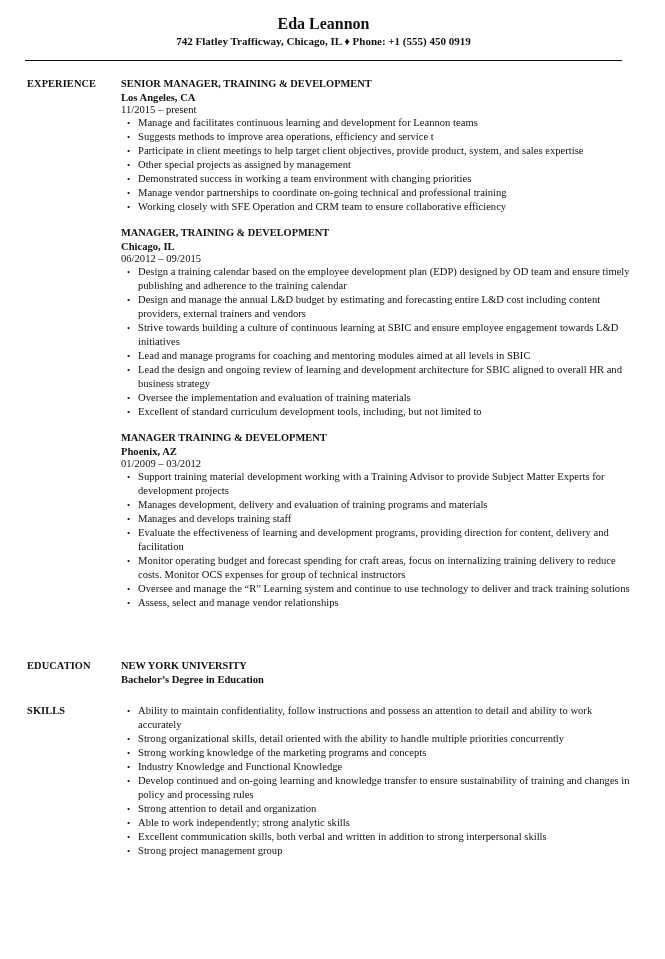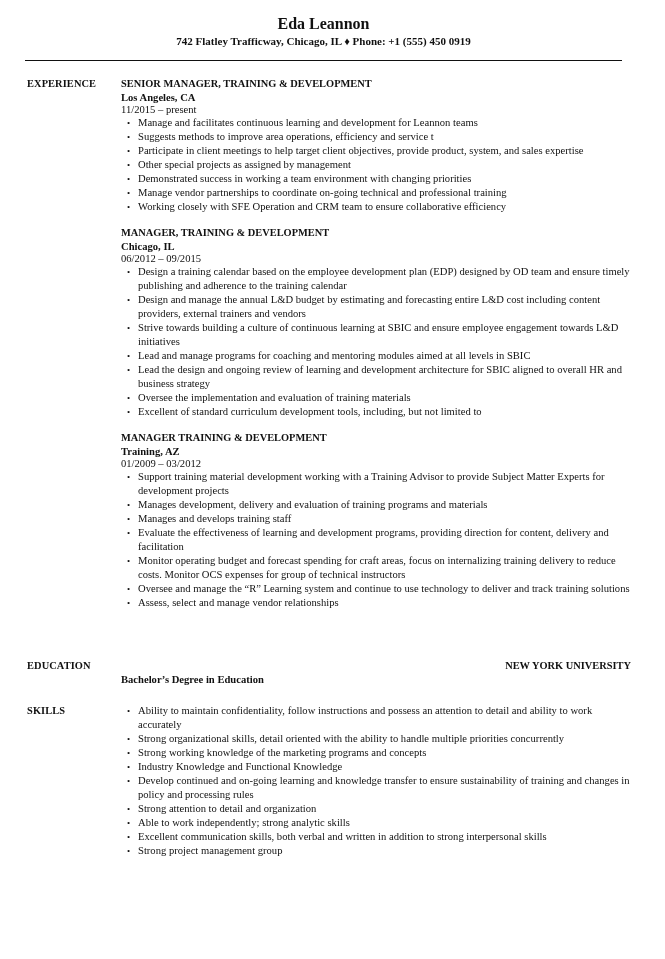--- a/index.html
+++ b/index.html
@@ -23,21 +23,21 @@
   .job-title { font-weight: bold; font-size: 10.4px; line-height: 14px; }
   .job-loc { font-weight: bold; font-size: 10.6px; line-height: 13px; }
   .job-dates { font-size: 10.6px; line-height: 12px; }
   ul { margin: 0; padding: 0; list-style: none; }
   li {
     position: relative; padding-left: 17px; font-size: 10.6px; line-height: 14px;
   }
   li::before {
     content: "\2022"; position: absolute; left: 6px; top: 0; font-size: 9px;
   }
-  .edu-school { font-weight: bold; font-size: 10.4px; line-height: 14px; text-align: right; }
+  .edu-school { font-weight: bold; font-size: 10.4px; line-height: 14px; }
   .edu-degree { font-weight: bold; font-size: 10.6px; line-height: 14px; }
 </style>
 </head>
 <body>
 
 <div class="header">
   <div class="name">Eda Leannon</div>
   <div class="contact">742 Flatley Trafficway, Chicago, IL ♦ Phone: +1 (555) 450 0919</div>
 </div>
 <div class="rule"></div>
@@ -71,21 +71,21 @@
         <li>Strive towards building a culture of continuous learning at SBIC and ensure employee engagement towards L&amp;D initiatives</li>
         <li>Lead and manage programs for coaching and mentoring modules aimed at all levels in SBIC</li>
         <li>Lead the design and ongoing review of learning and development architecture for SBIC aligned to overall HR and business strategy</li>
         <li>Oversee the implementation and evaluation of training materials</li>
         <li>Excellent of standard curriculum development tools, including, but not limited to</li>
       </ul>
     </div>
 
     <div class="job">
       <div class="job-title">MANAGER TRAINING &amp; DEVELOPMENT</div>
-      <div class="job-loc">Training, AZ</div>
+      <div class="job-loc">Phoenix, AZ</div>
       <div class="job-dates">01/2009 – 03/2012</div>
       <ul>
         <li>Support training material development working with a Training Advisor to provide Subject Matter Experts for development projects</li>
         <li>Manages development, delivery and evaluation of training programs and materials</li>
         <li>Manages and develops training staff</li>
         <li>Evaluate the effectiveness of learning and development programs, providing direction for content, delivery and facilitation</li>
         <li>Monitor operating budget and forecast spending for craft areas, focus on internalizing training delivery to reduce costs. Monitor OCS expenses for group of technical instructors</li>
         <li>Oversee and manage the “R” Learning system and continue to use technology to deliver and track training solutions</li>
         <li>Assess, select and manage vendor relationships</li>
       </ul>

